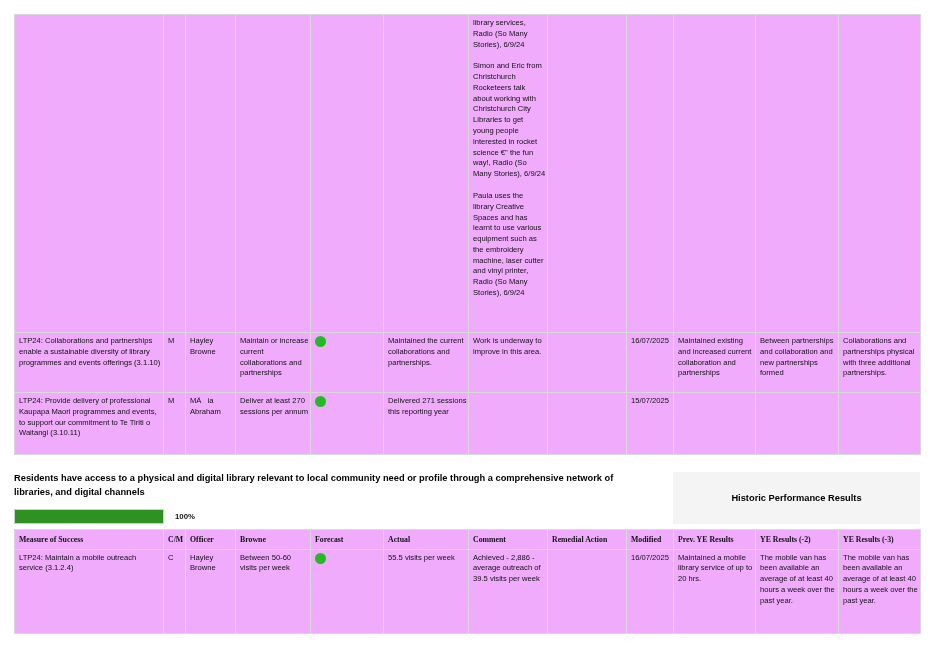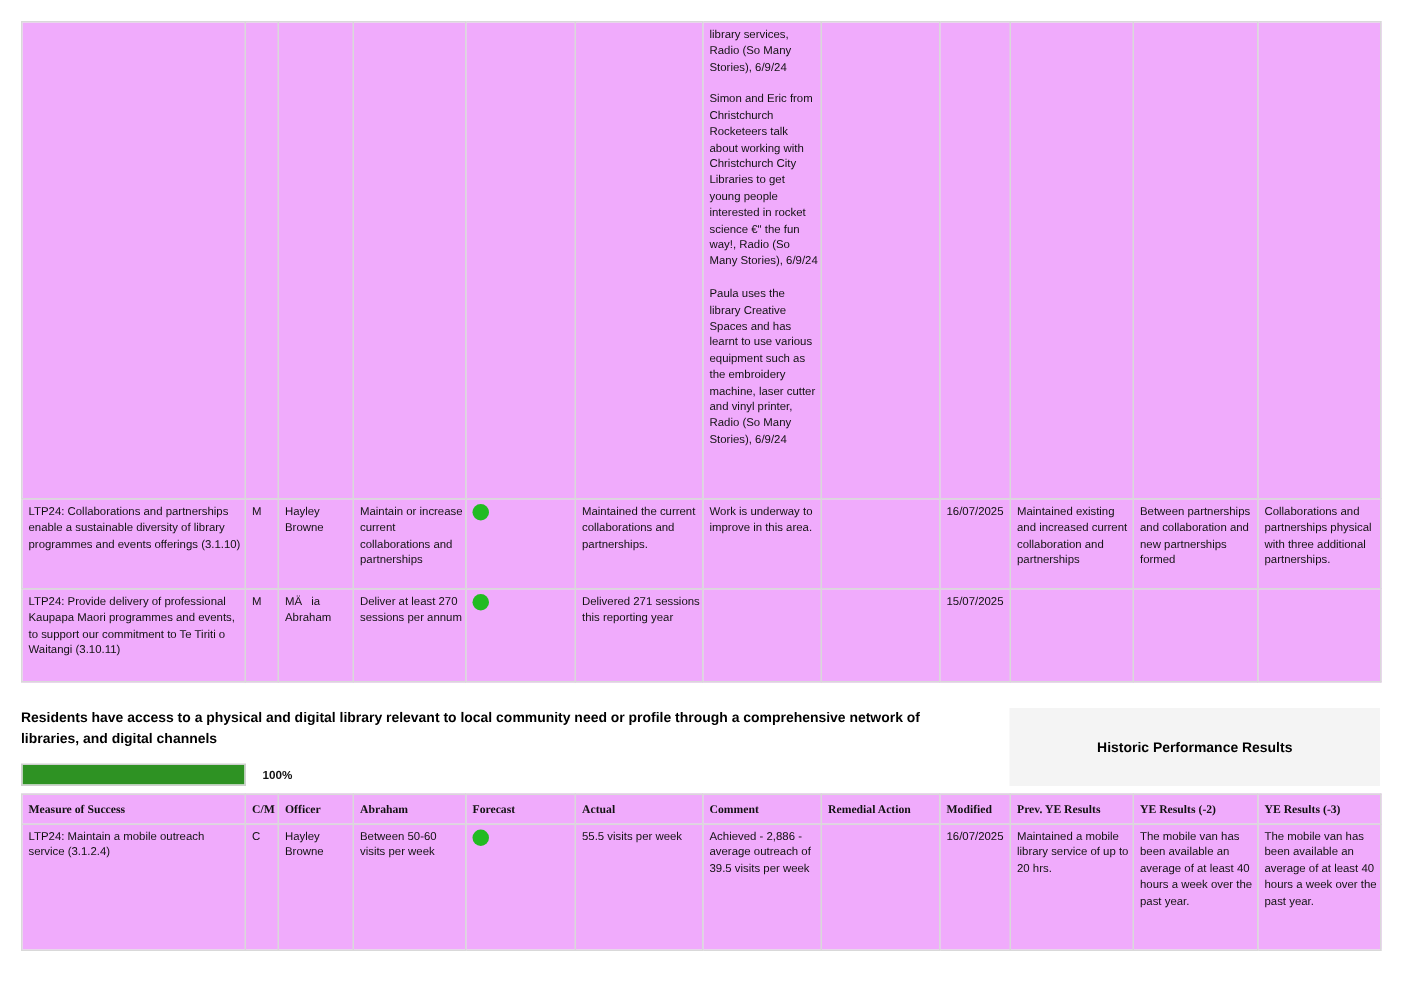--- a/index.html
+++ b/index.html
@@ -253,21 +253,21 @@
       <col class="c-modified">
         <col class="c-prevye">
         <col class="c-ye2">
         <col class="c-ye3">
     </colgroup>
     <thead>
       <tr>
         <th>Measure of Success</th>
         <th>C/M</th>
         <th>Officer</th>
-        <th>Abraham</th>
+        <th>Browne</th>
         <th>Forecast</th>
         <th>Actual</th>
         <th>Comment</th>
         <th>Remedial Action</th>
         <th>Modified</th>
         <th class="hist">Prev. YE Results</th>
         <th class="hist">YE Results (-2)</th>
         <th class="hist">YE Results (-3)</th>
       </tr>
     </thead>

